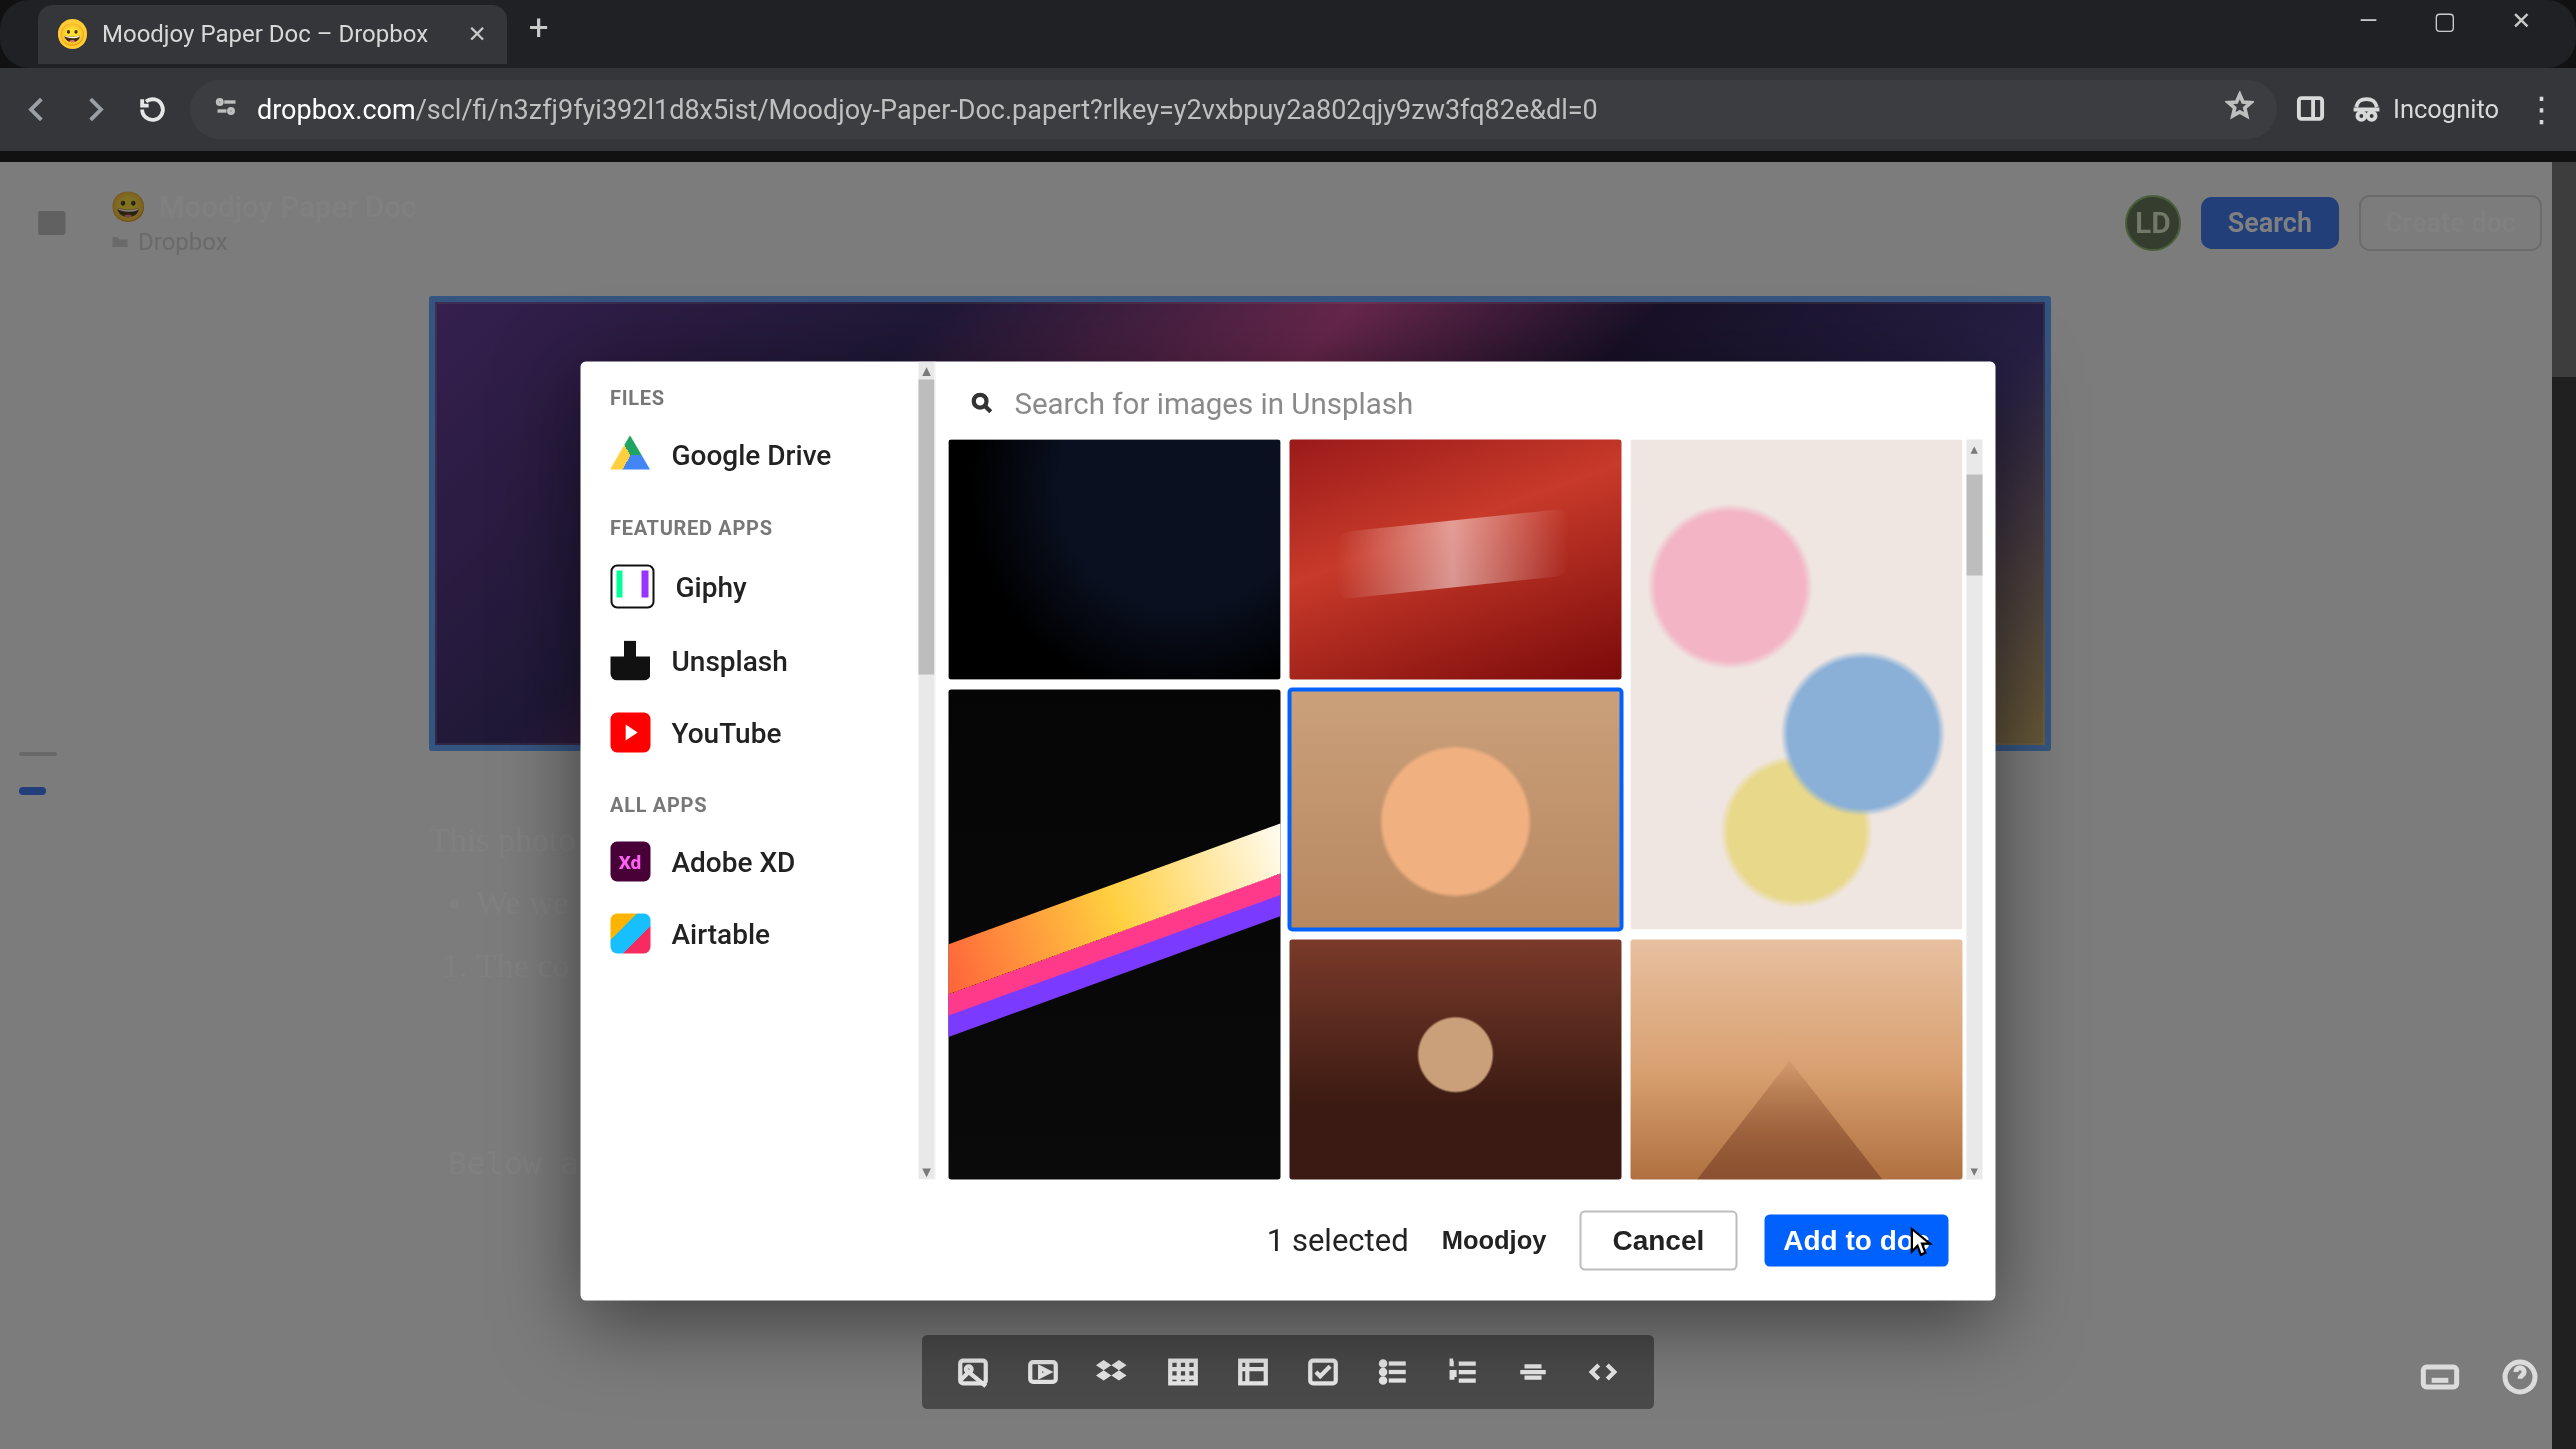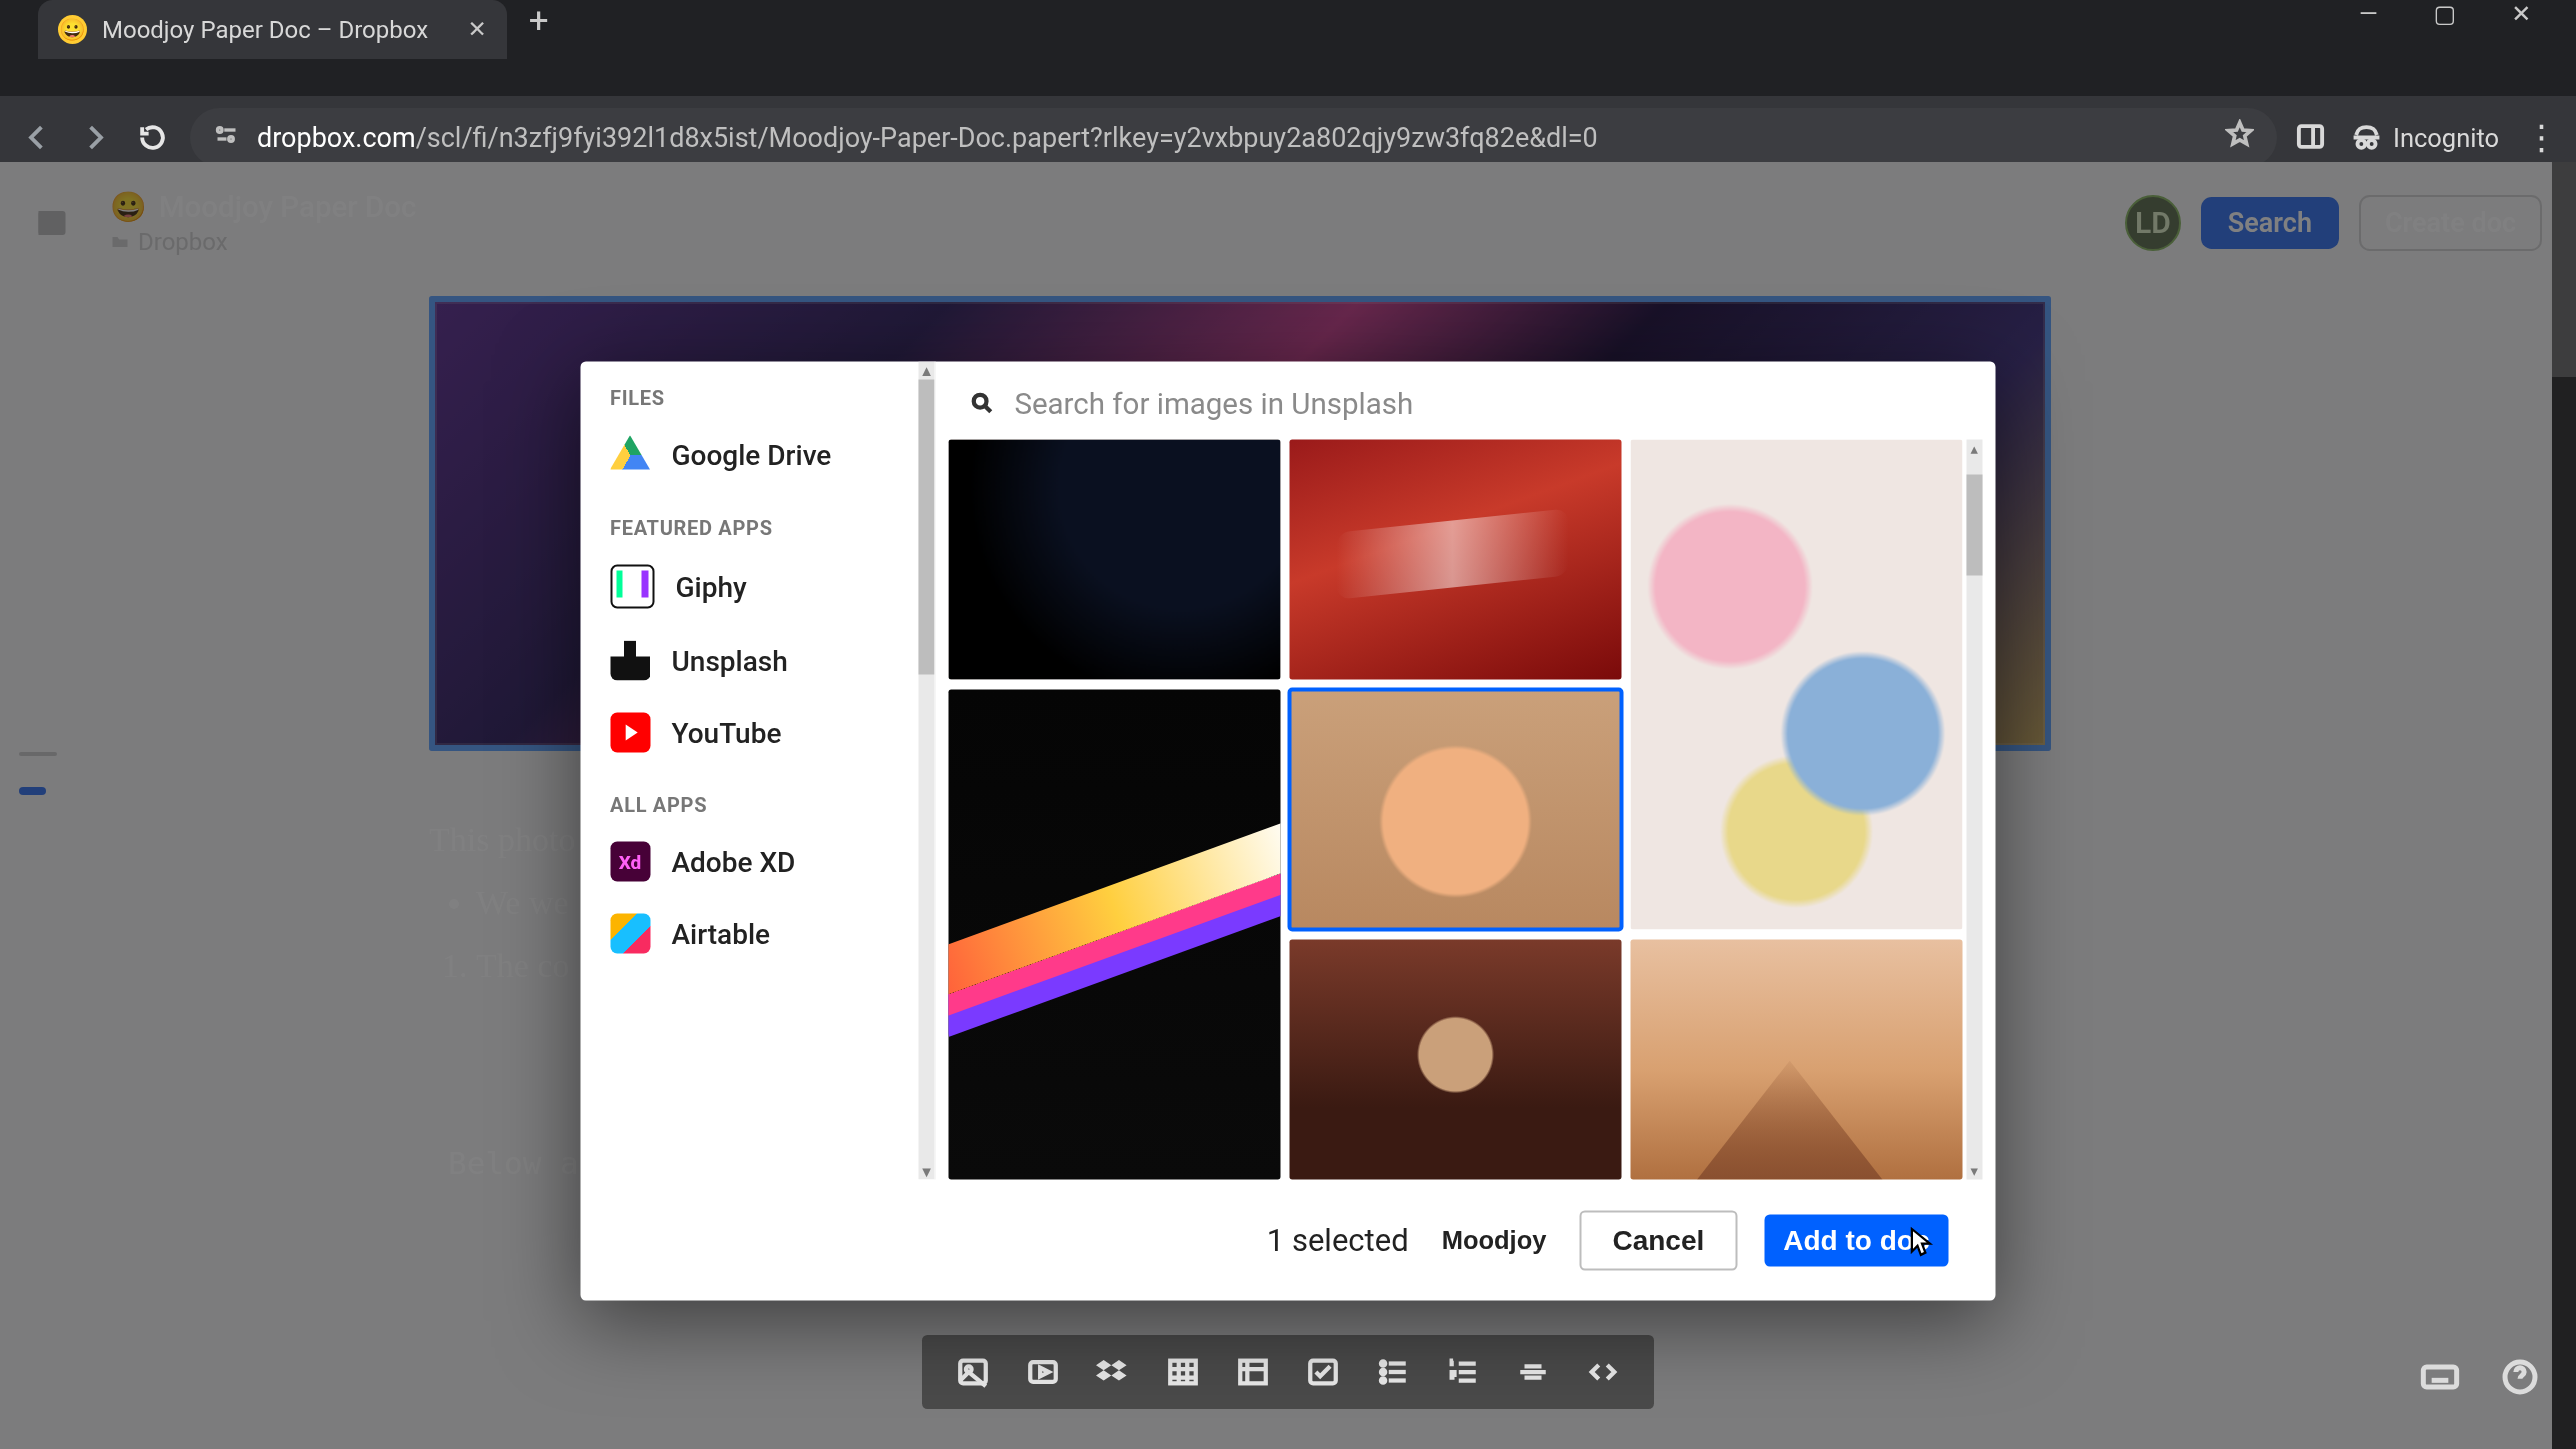--- a/index.html
+++ b/index.html
@@ -17,21 +17,21 @@
     --text-faint:#8c8c8c;
     --avatar-ring:#87b65f;
     --scroll-track:#e9e9e9;
     --scroll-thumb:#bdbdbd;
   }
   html,body{margin:0;padding:0;height:100%;width:100%;font-family:-apple-system,"Segoe UI",Roboto,Arial,sans-serif;overflow:hidden;}
   body{background:#111;}
   .root{width:2576px;height:1449px;position:relative;transform-origin:top left;}
 
   
-  .tabstrip{height:96px;background:var(--chrome-dark);display:flex;align-items:flex-start;padding-left:10.7px;}
+  .tabstrip{height:68px;background:var(--chrome-dark);display:flex;align-items:center;padding-left:10.7px;border-radius:29px;}
   .tabstrip .spacer{width:27px;}
   .tab{margin-bottom:0;height:59px;width:429px;background:var(--chrome-mid);border-radius:14.8px 14.8px 0 0;display:flex;align-items:center;padding:0 20px;gap:14.8px;color:var(--chrome-text);font-size:24px;}
   .tab .favicon{width:29.5px;height:29.5px;border-radius:50%;background:#ffcc33;display:flex;align-items:center;justify-content:center;font-size:21.5px;}
   .tab .favicon::after{content:"😀";}
   .tab .title{flex:1;white-space:nowrap;overflow:hidden;text-overflow:ellipsis;color:#d8d8d8;}
   .tab .close{color:#c9c9c9;font-size:23px;}
   .newtab{margin-left:12px;margin-bottom:13.4px;color:#c9c9c9;font-size:35px;width:40px;text-align:center;}
   .winctrl{margin-left:auto;display:flex;gap:47px;padding:0 40px 27px 0;color:#c9c9c9;font-size:24px;}
   .winctrl span{width:29.5px;text-align:center;}
 
@@ -39,21 +39,21 @@
   .nav-ic{width:40px;height:40px;display:flex;align-items:center;justify-content:center;color:#9aa0a6;}
   .nav-ic.enabled{color:#e6e6e6;}
   .nav-ic svg{width:31px;height:31px;stroke:currentColor;fill:none;stroke-width:3;}
   .url-pill{flex:1;height:59px;background:var(--chrome-addr);border-radius:29.5px;display:flex;align-items:center;padding:0 23px;gap:17.4px;color:#bfbfbf;font-size:27px;}
   .url-pill .sec svg{width:27px;height:27px;stroke:#bfbfbf;fill:none;stroke-width:3;}
   .url-pill .url{flex:1;white-space:nowrap;overflow:hidden;}
   .url-pill .url .host{color:#fff;}
   .url-pill .star svg{width:29.5px;height:29.5px;stroke:#bfbfbf;fill:none;stroke-width:3;}
   .addr-right{display:flex;align-items:center;gap:25.5px;color:#d9d9d9;}
   .addr-right svg{width:31px;height:31px;stroke:currentColor;fill:none;stroke-width:3;}
-  .incog{display:flex;align-items:center;gap:10.7px;font-size:25.5px;}
+  .incog{display:flex;gap:10.7px;font-size:25.5px;}
   .incog-ic{width:31px;height:31px;}
   .kebab{font-size:34px;line-height:0.4;letter-spacing:0;}
 
   
   .page{position:absolute;left:0;right:0;top:162px;bottom:0;background:#f5f5f5;}
   .page-overlay{position:absolute;inset:0;background:var(--page-bg-veil);z-index:5;}
 
   .paper-hdr{position:absolute;top:0;left:0;right:0;height:121px;display:flex;align-items:center;padding:0 34px;z-index:2;}
   .panel-ic{width:36px;height:36px;margin-right:40px;}
   .panel-ic svg{width:100%;height:100%;fill:#bababa;}

